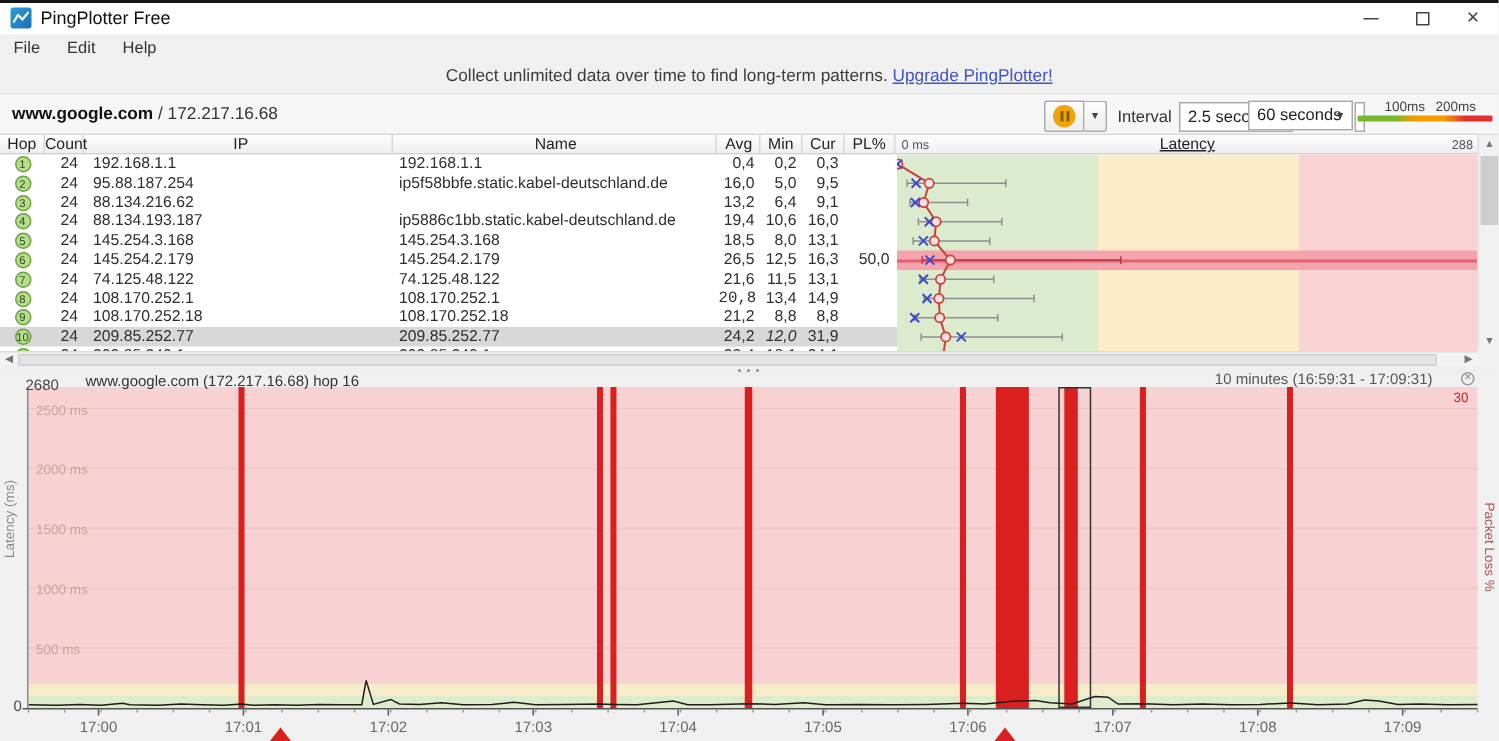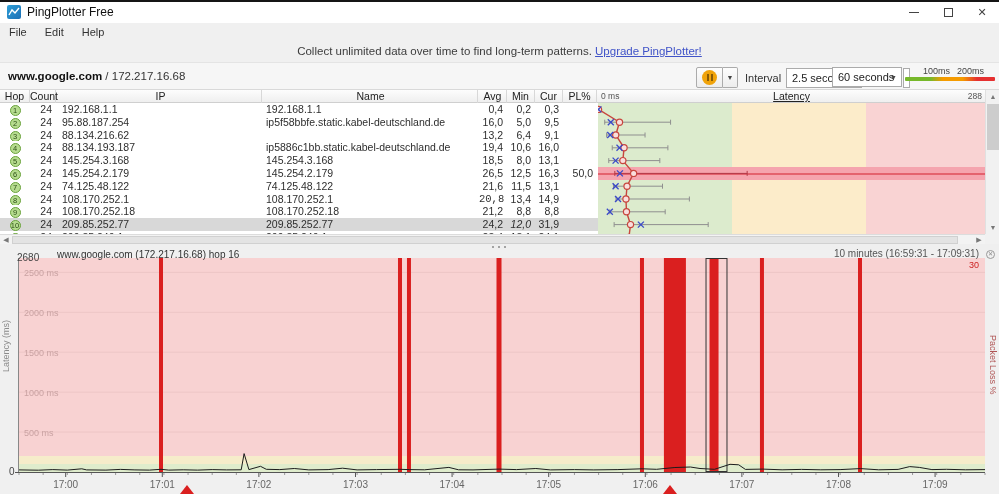--- a/index.html
+++ b/index.html
@@ -74,21 +74,21 @@
   .harr { position:absolute; top:0; width:12px; height:10px; font-size:7px; color:#777; text-align:center; line-height:10px; }
   .corner { position:absolute; left:985px; top:232px; width:14px; height:10px; background:#f1f1f1; }
 
   
   .splitter { position:absolute; left:0; top:242px; width:999px; height:6px; background:#efefef; }
   .splitter .dots { position:absolute; left:492px; top:2px; width:2px; height:2px; background:#8a8a8a; border-radius:50%; box-shadow:6px 0 0 #8a8a8a, 12px 0 0 #8a8a8a; }
 
   
   .timeline { position:absolute; left:0; top:248px; width:999px; height:246px; background:#f0f0f0; }
   .tl-title { position:absolute; left:57px; top:-1px; font-size:10px; color:#333; z-index:3; }
-  .tl-range { position:absolute; right:4px; top:-2px; font-size:10px; color:#555; z-index:3; display:flex; align-items:flex-end; gap:7px; }
+  .tl-range { position:absolute; right:16px; top:-2px; font-size:10px; color:#555; z-index:3; display:flex; align-items:flex-start; gap:19px; }
   .tl-close { width:9px; height:9px; border:1px solid #999; border-radius:50%; font-size:6px; line-height:7px; text-align:center; color:#888; }
   .tl-ymax { position:absolute; left:1px; top:2px; font-size:10px; color:#444; z-index:3;padding-left:16px; }
   .tl-yzero { position:absolute; left:9px; top:216px; font-size:10px; color:#444; z-index:3; }
   .tl-plmax { position:absolute; left:969px; top:10px; font-size:9px; color:#cc2222; z-index:3; }
   .tl-latlabel { position:absolute; left:1px; top:70px; font-size:9px; color:#8a8a8a; writing-mode:vertical-rl; transform:rotate(180deg); z-index:3; }
   .tl-pllabel { position:absolute; left:988px; top:85px; font-size:9px; color:#b05555; writing-mode:vertical-rl; z-index:3; }
 </style>
 </head>
 <body>
 

